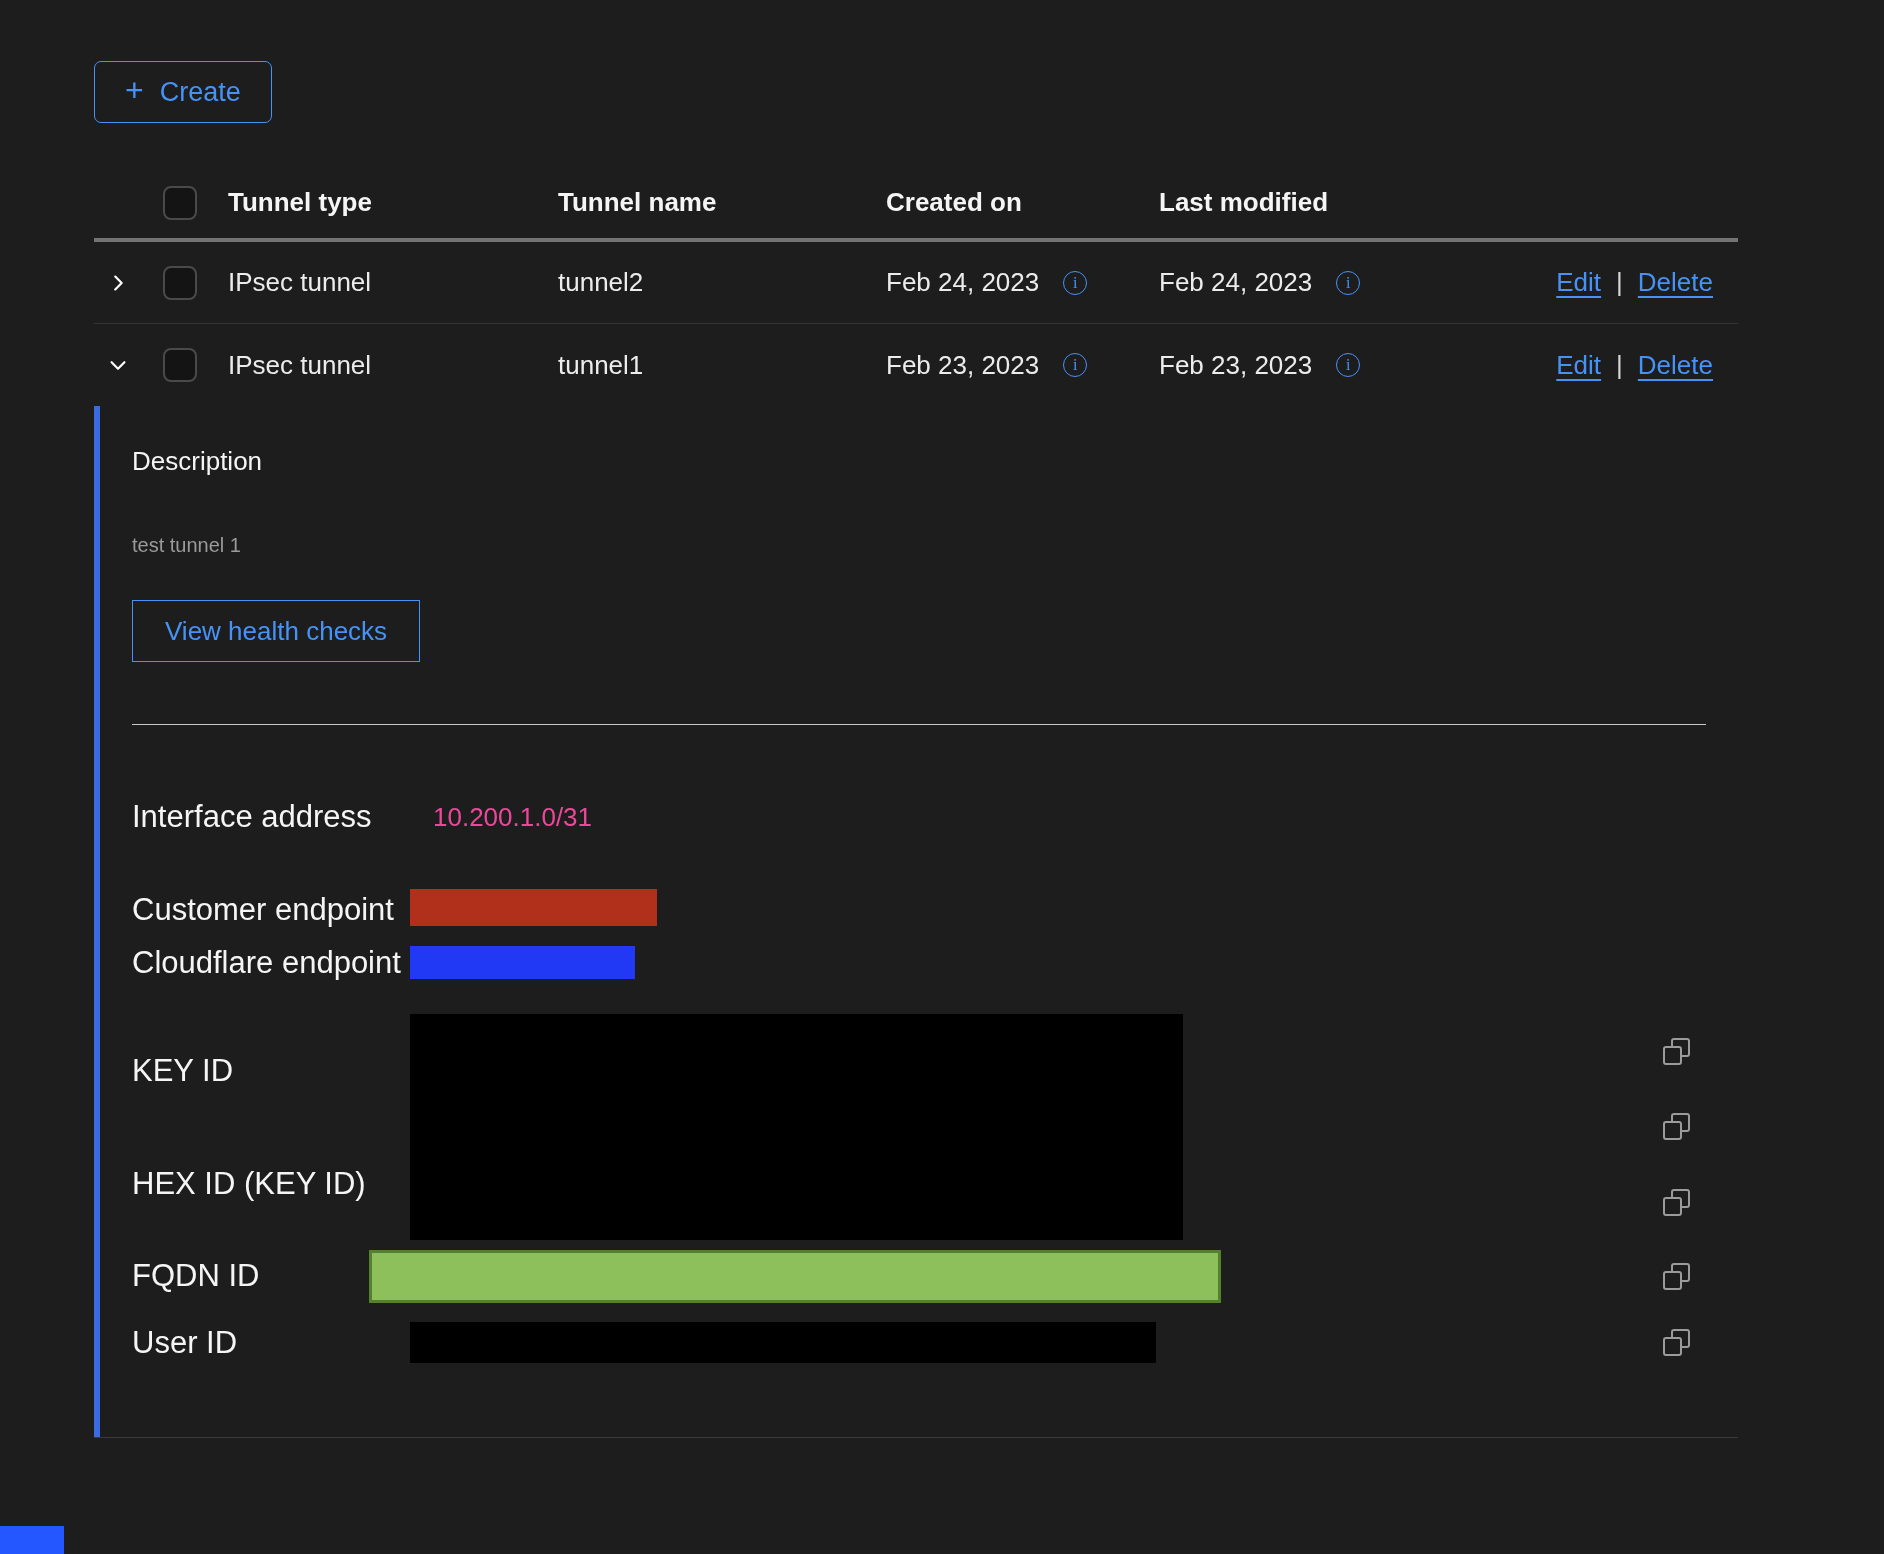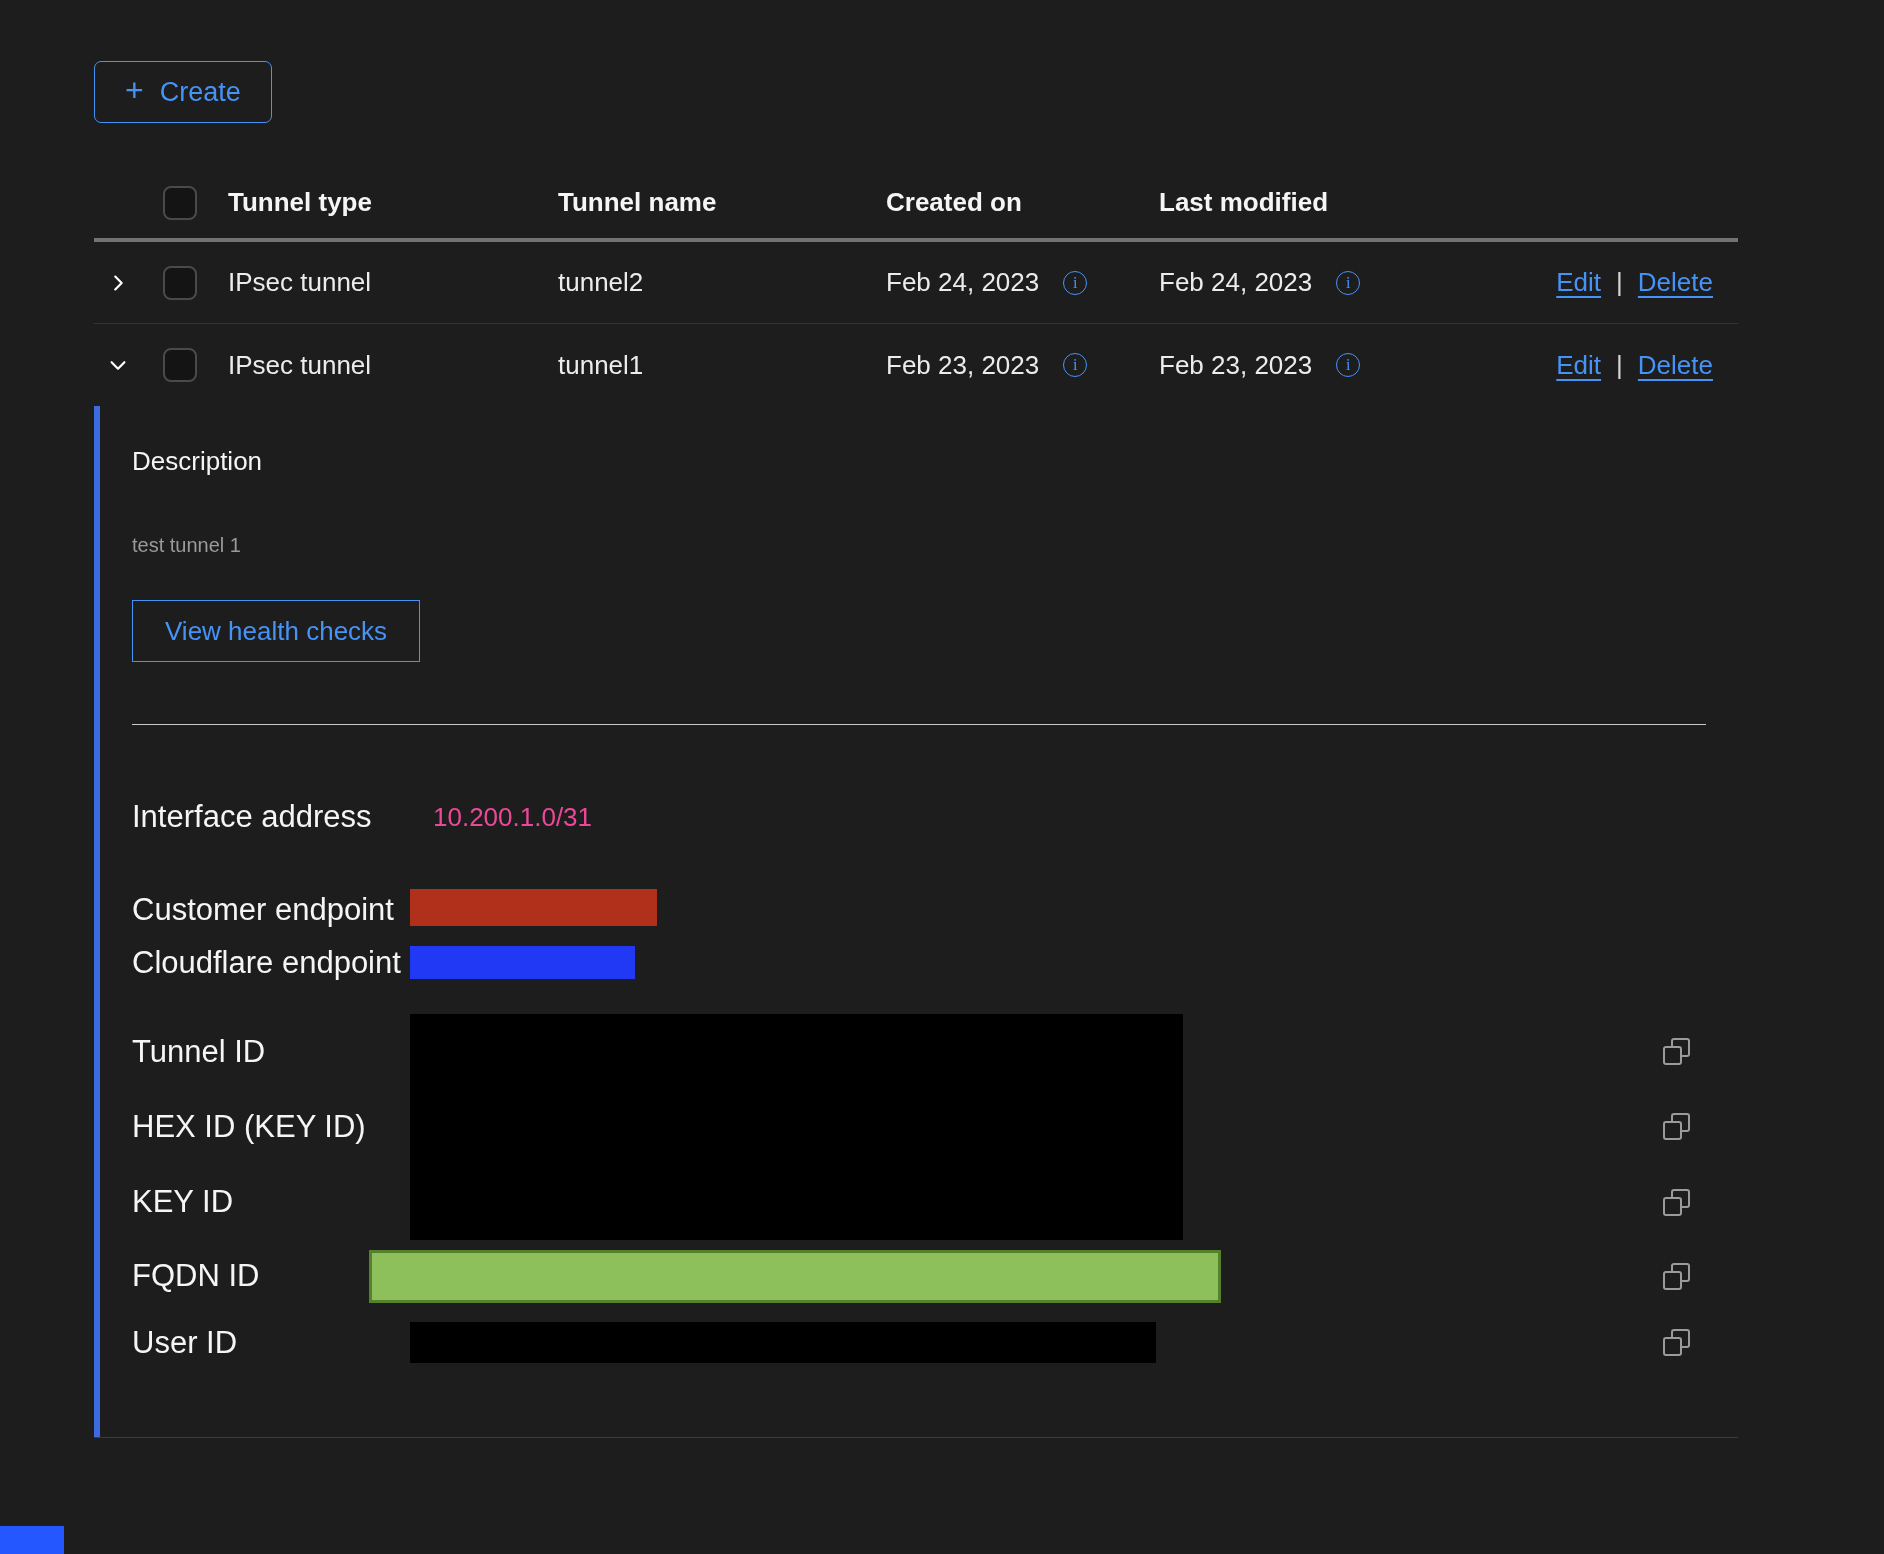--- a/index.html
+++ b/index.html
@@ -203,23 +203,22 @@
             <div class="red-block"></div>
           </div>
 
           <div class="d-row r-cloudflare">
             <div class="d-label">Cloudflare endpoint</div>
             <div class="blue-block"></div>
           </div>
 
           <div class="id-group">
             <div class="id-labels">
-              <div class="d-label">Tunnel ID</div>
+              <div class="d-label">KEY ID</div>
               <div class="d-label">HEX ID (KEY ID)</div>
-              <div class="d-label">KEY ID</div>
             </div>
             <div class="black-big"></div>
             <div class="id-icons">
               <div class="icon-slot">
                   <span class="copy-icon"></span>
                 </div>
               <div class="icon-slot">
                   <span class="copy-icon"></span>
                 </div>
               <div class="icon-slot">

